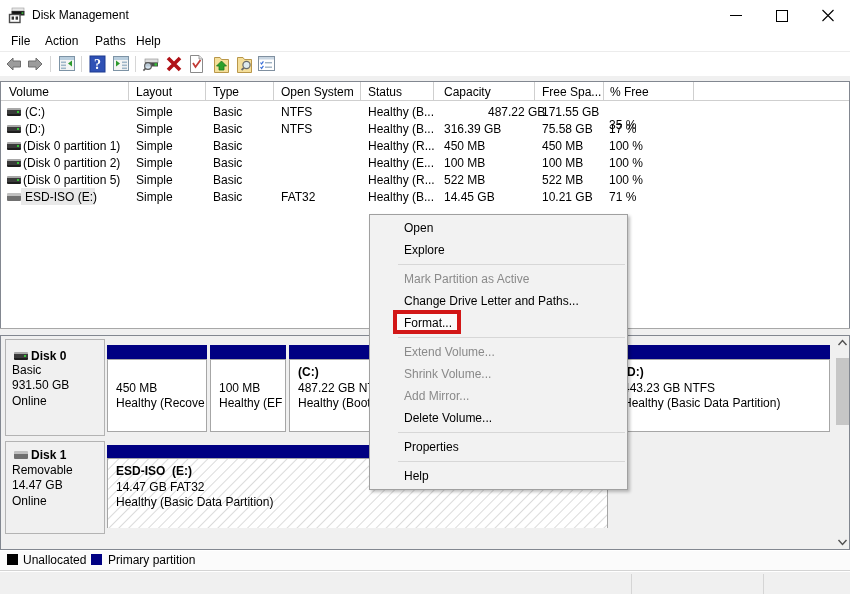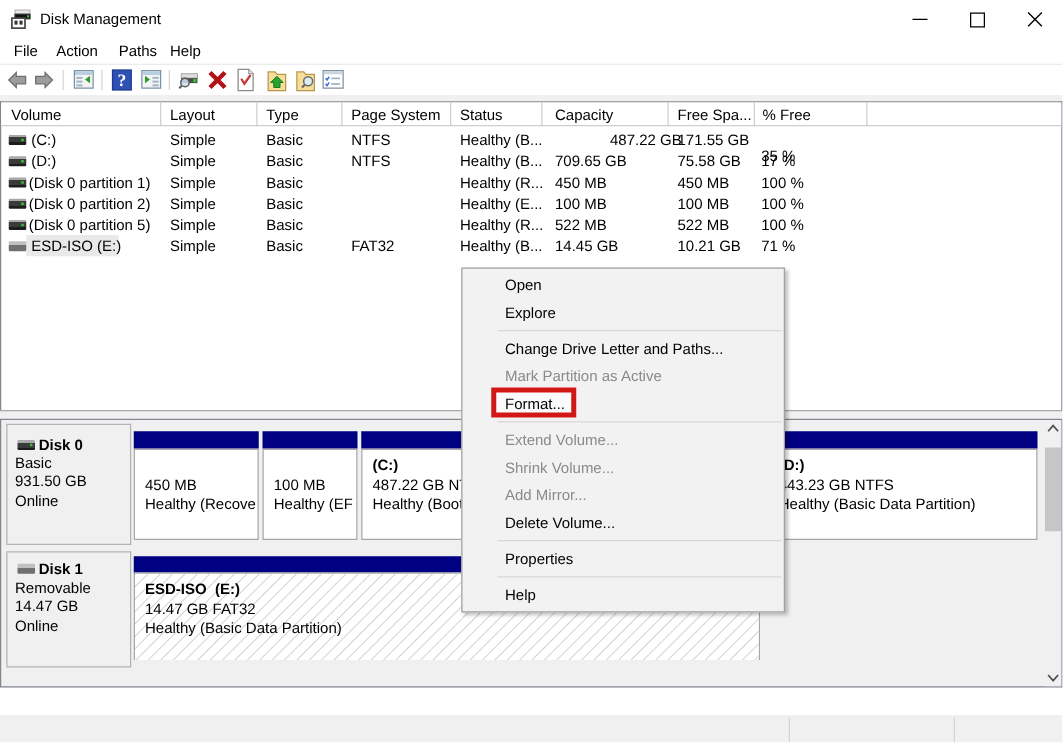--- a/index.html
+++ b/index.html
@@ -156,21 +156,21 @@
       <div class="hcell" style="left:0; width:128px;">
           <span class="hlabel" style="left:8px;">Volume</span>
         </div>
       <div class="hcell" style="left:128px; width:77px;">
           <span class="hlabel" style="left:7px;">Layout</span>
         </div>
       <div class="hcell" style="left:205px; width:68px;">
           <span class="hlabel" style="left:7px;">Type</span>
         </div>
       <div class="hcell" style="left:273px; width:87px;">
-          <span class="hlabel" style="left:7px;">Page System</span>
+          <span class="hlabel" style="left:7px;">Open System</span>
         </div>
       <div class="hcell" style="left:360px; width:73px;">
           <span class="hlabel" style="left:7px;">Status</span>
         </div>
       <div class="hcell" style="left:433px; width:101px;">
           <span class="hlabel" style="left:10px;">Capacity</span>
         </div>
       <div class="hcell" style="left:534px; width:69px;">
           <span class="hlabel" style="left:7px;">Free Spa...</span>
         </div>
@@ -190,21 +190,21 @@
           <span class="cell" style="left:540px;">171.55 GB</span>
           <span class="cell" style="left:607px;margin-top:13px;">35 %</span>
       </div>
       <div class="row" style="top:17px;">
         <span class="cell vicon" style="left:5px;"></span>
         <span class="cell" style="left:23px;">(D:)</span>
           <span class="cell" style="left:134px;">Simple</span>
           <span class="cell" style="left:211px;">Basic</span>
           <span class="cell" style="left:279px;">NTFS</span>
           <span class="cell" style="left:366px;">Healthy (B...</span>
-          <span class="cell" style="left:442px;">709.65 GB</span>
+          <span class="cell" style="left:442px;">316.39 GB</span>
           <span class="cell" style="left:540px;">75.58 GB</span>
           <span class="cell" style="left:607px;">17 %</span>
       </div>
       <div class="row" style="top:34px;">
         <span class="cell vicon" style="left:5px;"></span>
         <span class="cell" style="left:21px;">(Disk 0 partition 1)</span>
           <span class="cell" style="left:134px;">Simple</span>
           <span class="cell" style="left:211px;">Basic</span>
           <span class="cell" style="left:366px;">Healthy (R...</span>
           <span class="cell" style="left:442px;">450 MB</span>
@@ -292,31 +292,37 @@
 
     <div class="abs" style="left:835px; top:0; width:13px; height:213px; background:#f0f0f0;">
       <svg width="13" height="213">
         <rect x="0" y="22" width="13" height="67" fill="#c6c6c6"></rect>
         <path d="M2.5 9 L6.5 4.5 L10.5 9" fill="none" stroke="#505050" stroke-width="1.4"></path>
         <path d="M2.5 204 L6.5 208.5 L10.5 204" fill="none" stroke="#505050" stroke-width="1.4"></path>
       </svg>
     </div>
   </div>
 
+  <div class="abs" id="legend">
+    <div class="abs" style="left:7px; top:3px; width:11px; height:11px; background:#000;"></div>
+    <div class="abs" style="left:23px; top:2px;">Unallocated</div>
+    <div class="abs" style="left:91px; top:3px; width:11px; height:11px; background:#000082;"></div>
+    <div class="abs" style="left:108px; top:2px;">Primary partition</div>
+  </div>
   <div class="abs" id="statusbar">
     <div class="abs" style="left:631px; top:2px; width:1px; height:20px; background:#d5d5d5;"></div>
     <div class="abs" style="left:763px; top:2px; width:1px; height:20px; background:#d5d5d5;"></div>
   </div>
 
   <div class="abs" id="cmenu">
     <div class="mi">Open</div>
     <div class="mi">Explore</div>
     <div class="msep"></div>
+    <div class="mi dis">Mark Partition as Active</div>
     <div class="mi">Change Drive Letter and Paths...</div>
-    <div class="mi dis">Mark Partition as Active</div>
     <div class="mi" id="mformat"><div style="position:absolute; left:23px; top:-2px; width:68px; height:24px; border:4px solid #d21717; background:#fbfbfb;"></div><span style="position:relative;">Format...</span></div>
     <div class="msep"></div>
     <div class="mi dis">Extend Volume...</div>
     <div class="mi dis">Shrink Volume...</div>
     <div class="mi dis">Add Mirror...</div>
     <div class="mi">Delete Volume...</div>
     <div class="msep"></div>
     <div class="mi">Properties</div>
     <div class="msep"></div>
     <div class="mi">Help</div>

